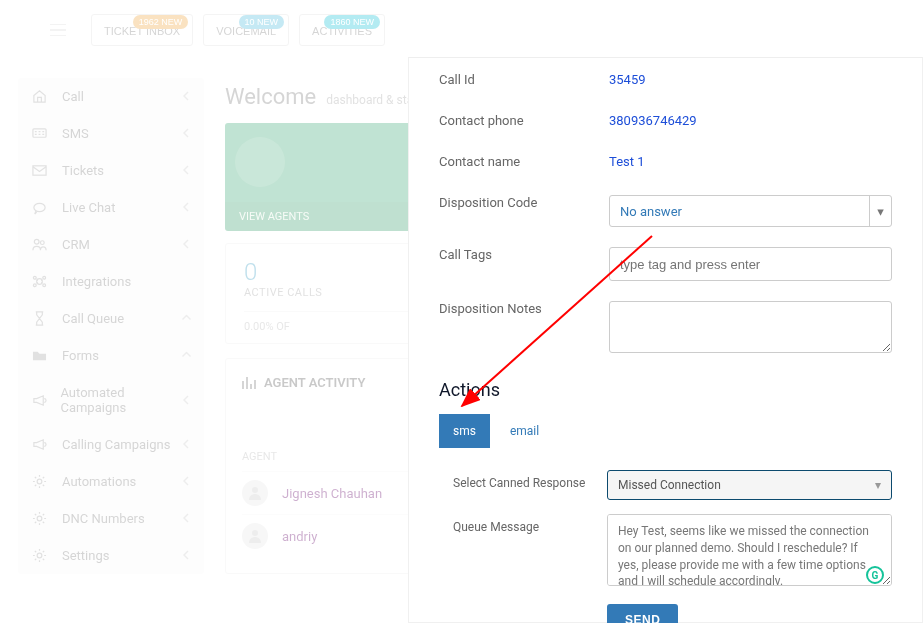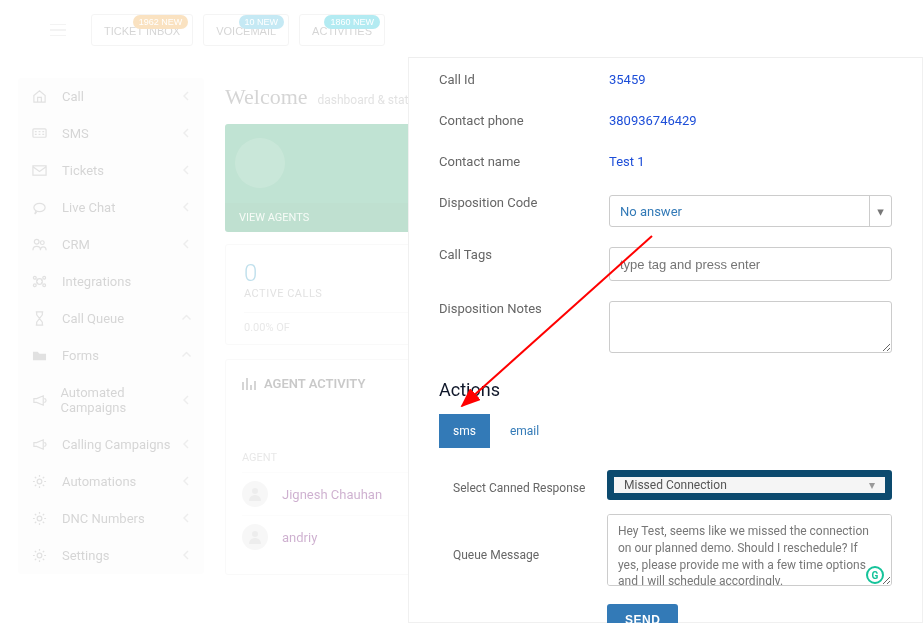--- a/index.html
+++ b/index.html
@@ -101,21 +101,20 @@
       position: absolute;
       top: 78px;
       left: 215px;
       right: 0;
       padding: 6px 10px;
     }
     .welcome-title {
       font-size: 22px;
       color: #888;
       font-weight: 400;
-      font-family: Liberation Serif, serif;
     }
     .welcome-sub {
       font-size: 12px;
       color: #aaa;
       margin-left: 6px;
     }
     .green-card {
       margin-top: 14px;
       background: #4caf80;
       border-radius: 3px;
@@ -321,32 +320,31 @@
     .tab-active {
       background: #337ab7;
       color: #fff;
     }
     .tab-inactive {
       color: #337ab7;
       padding: 10px 6px;
     }
     .form-row-indent {
       padding-left: 14px;
-      align-items: center;
     }
     .form-label-sm {
       width: 154px;
       font-size: 12px;
       color: #666;
       padding-top: 6px;
     }
     .canned-select {
       flex: 1;
       height: 30px;
-      border: 7px solid #0c4a6e;
+      border: 1px solid #0c4a6e;
       background: #f5f5f5;
       padding: 0 10px;
       font-size: 12px;
       color: #555;
       display: flex;
       align-items: center;
       justify-content: space-between;
       border-radius: 3px;
     }
     .msg-textarea {

